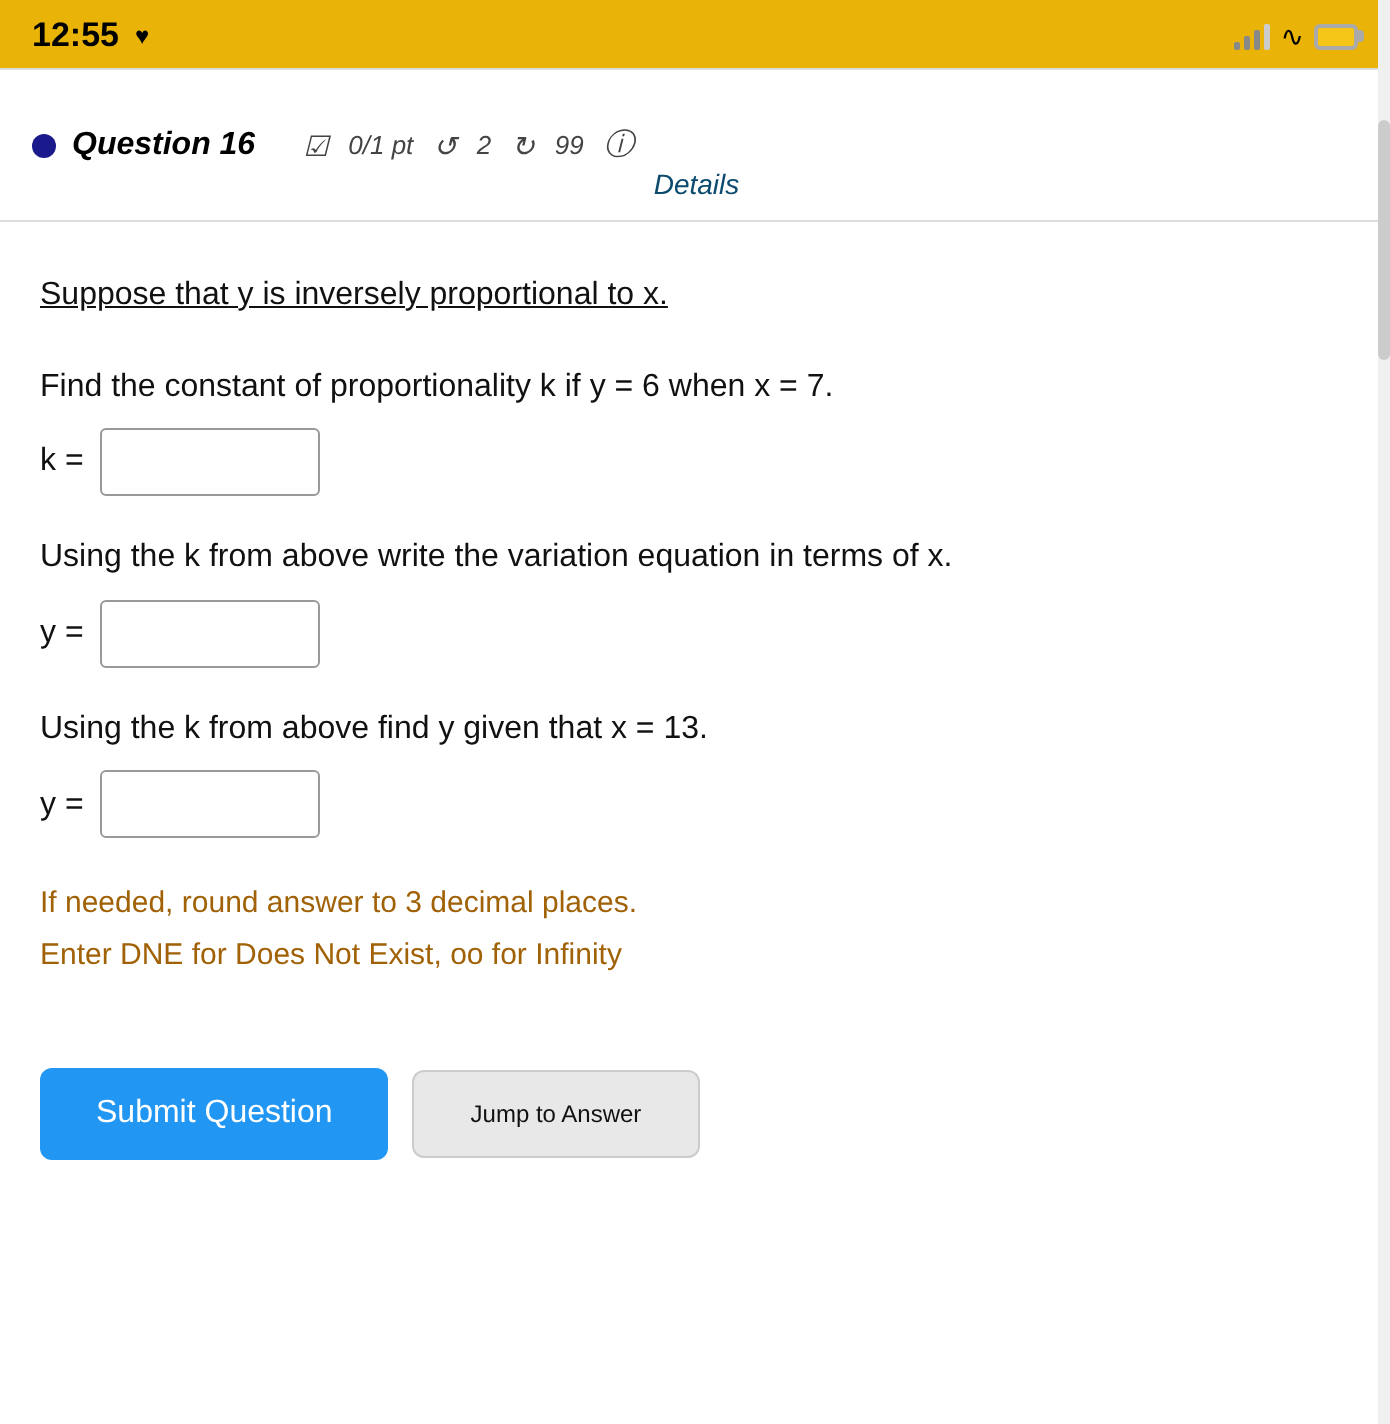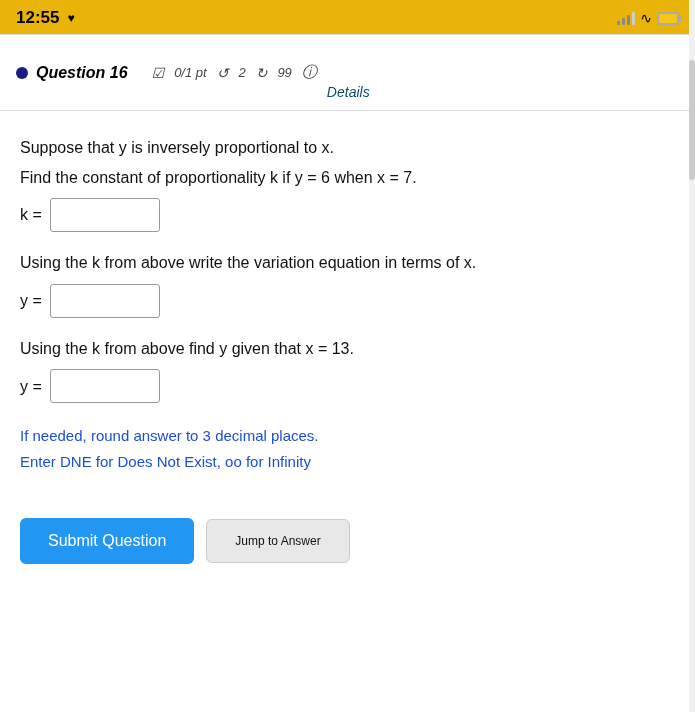--- a/index.html
+++ b/index.html
@@ -103,21 +103,22 @@
 
     
     .content {
       padding: 24px 20px 20px 20px;
       font-size: 16px;
       color: #111;
       line-height: 1.6;
     }
 
     .problem-text {
-      margin-bottom: 4px;
+      margin-bottom: 20px;
+      text-decoration: underline;
     }
 
     .sub-section {
       margin-bottom: 18px;
     }
 
     .sub-section p {
       margin-bottom: 8px;
     }
 
@@ -141,21 +142,21 @@
       width: 110px;
       height: 34px;
       background: #fff;
       outline: none;
     }
 
     .note-section {
       margin-top: 20px;
       margin-bottom: 24px;
       font-size: 15px;
-      color: #1d4ed8;
+      color: #a16207;
       line-height: 1.7;
     }
 
     
     .button-row {
       display: flex;
       align-items: center;
       gap: 12px;
       padding: 0 20px 20px 20px;
     }

